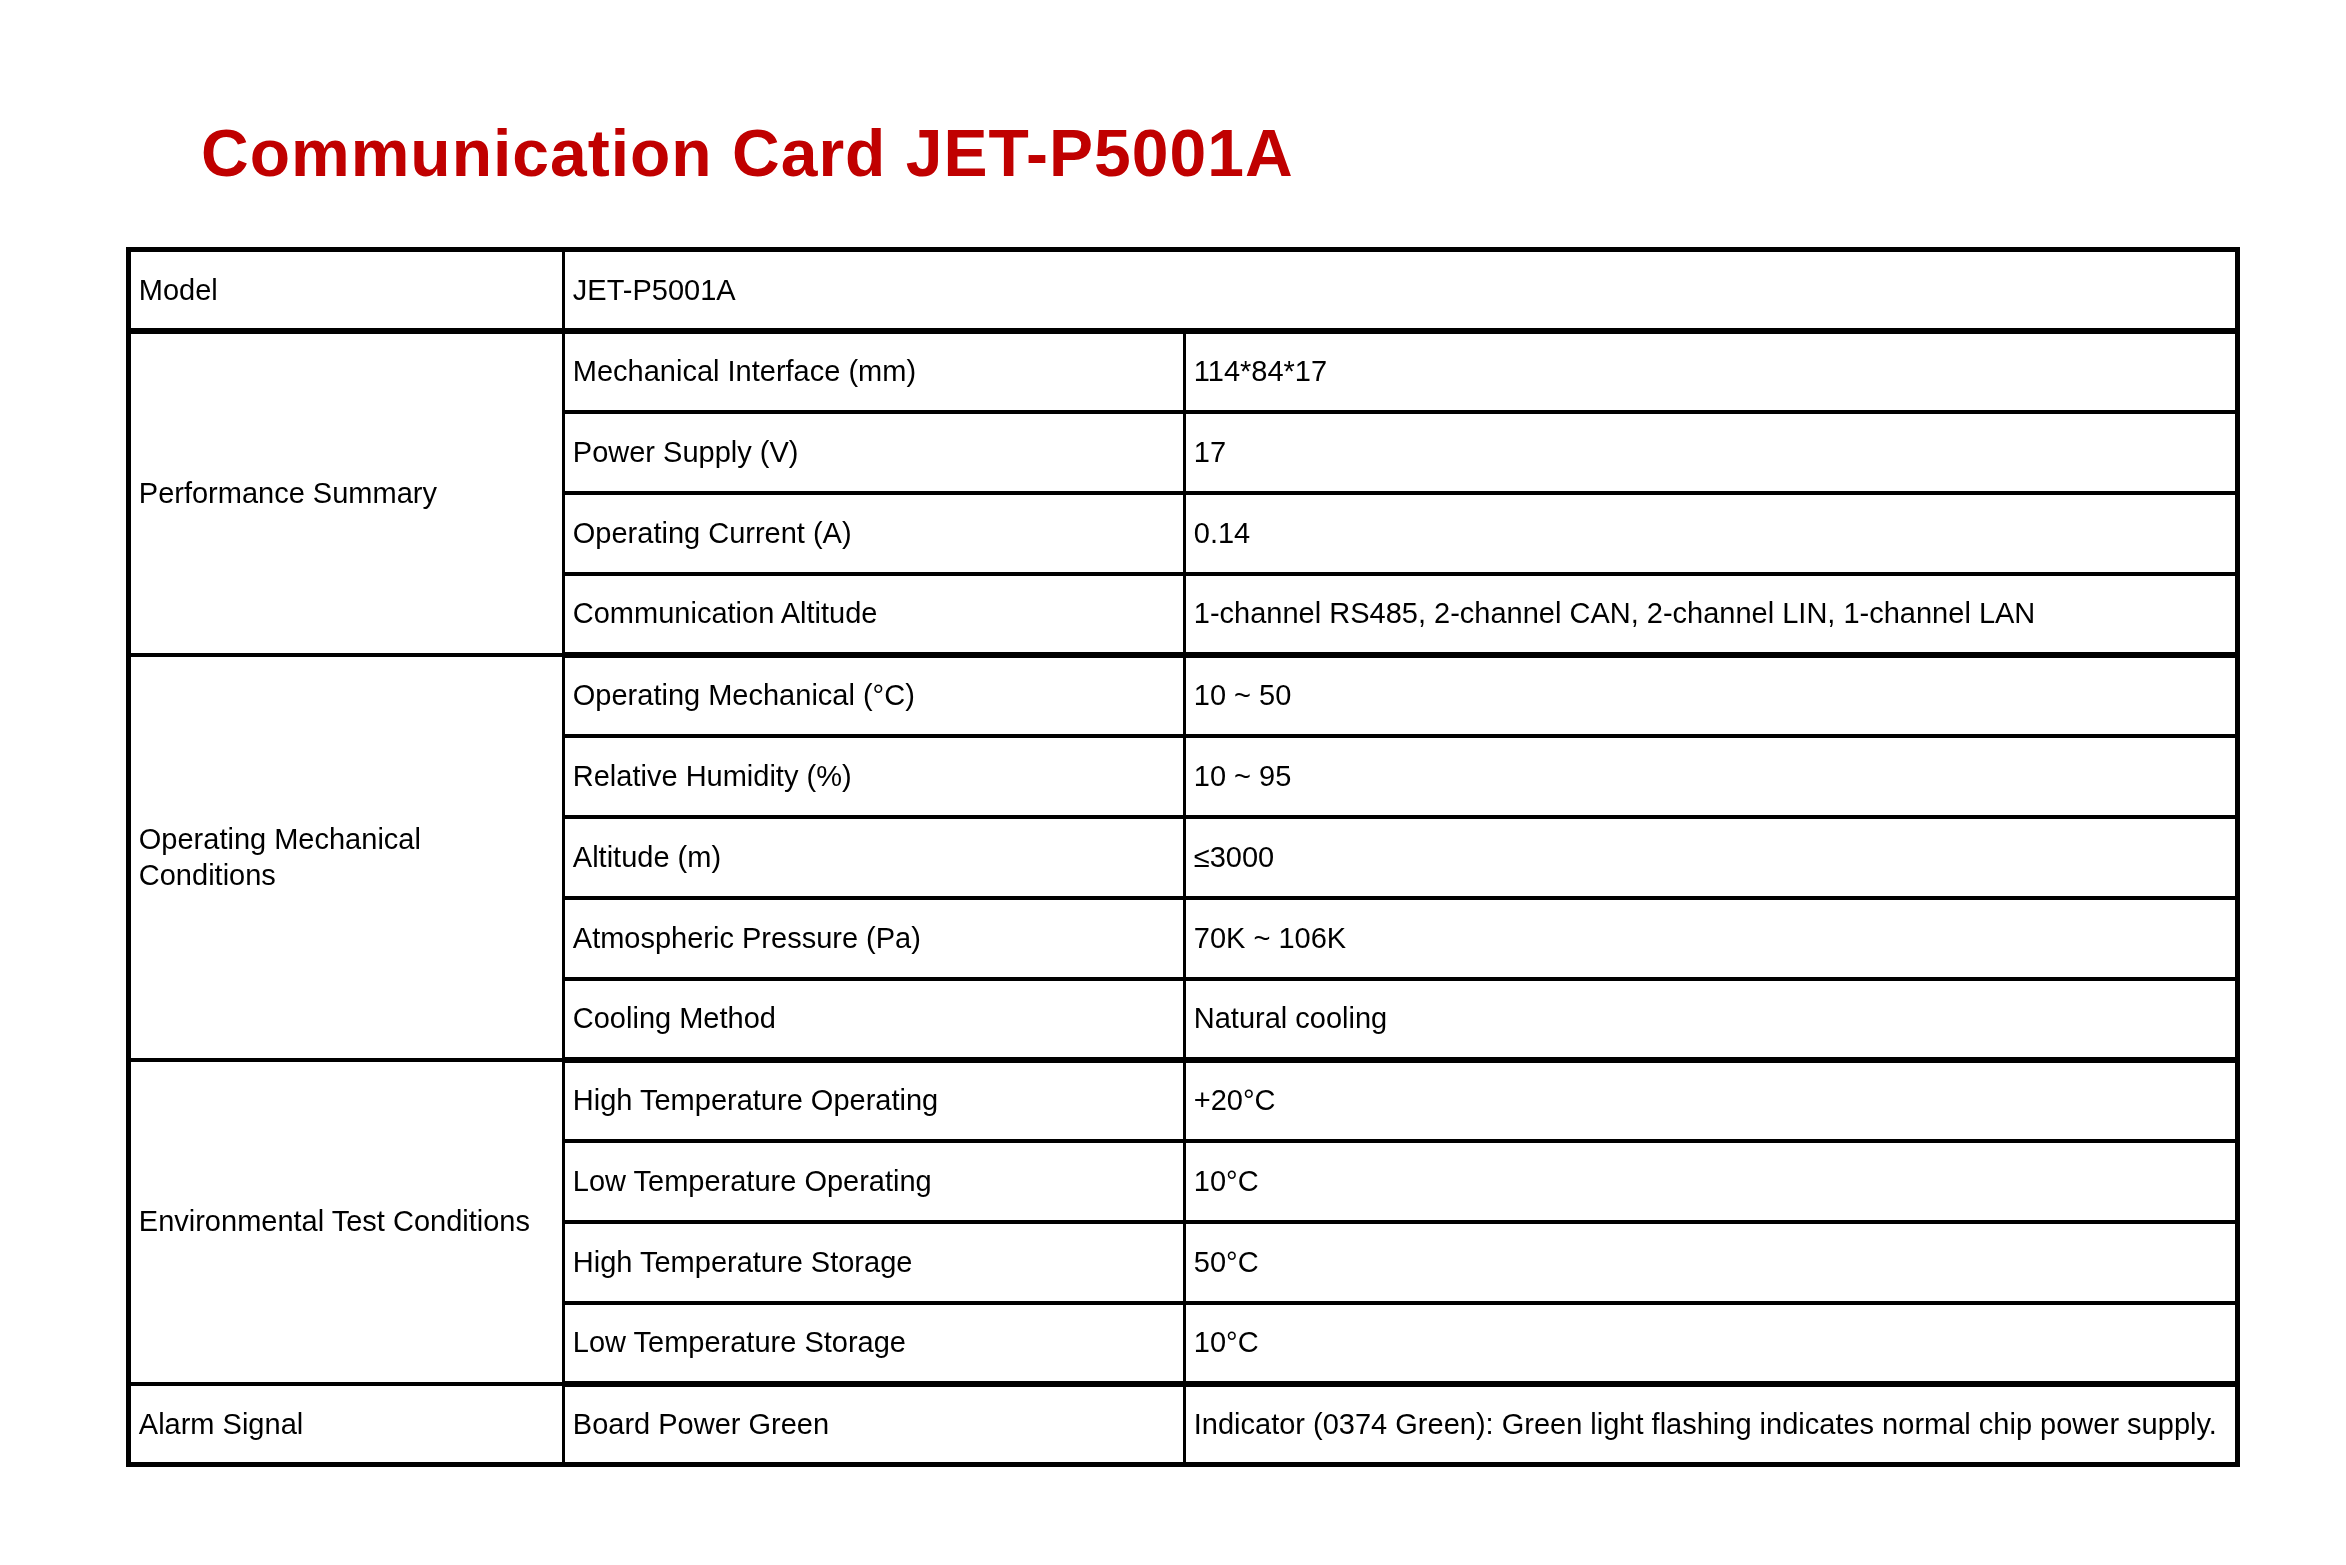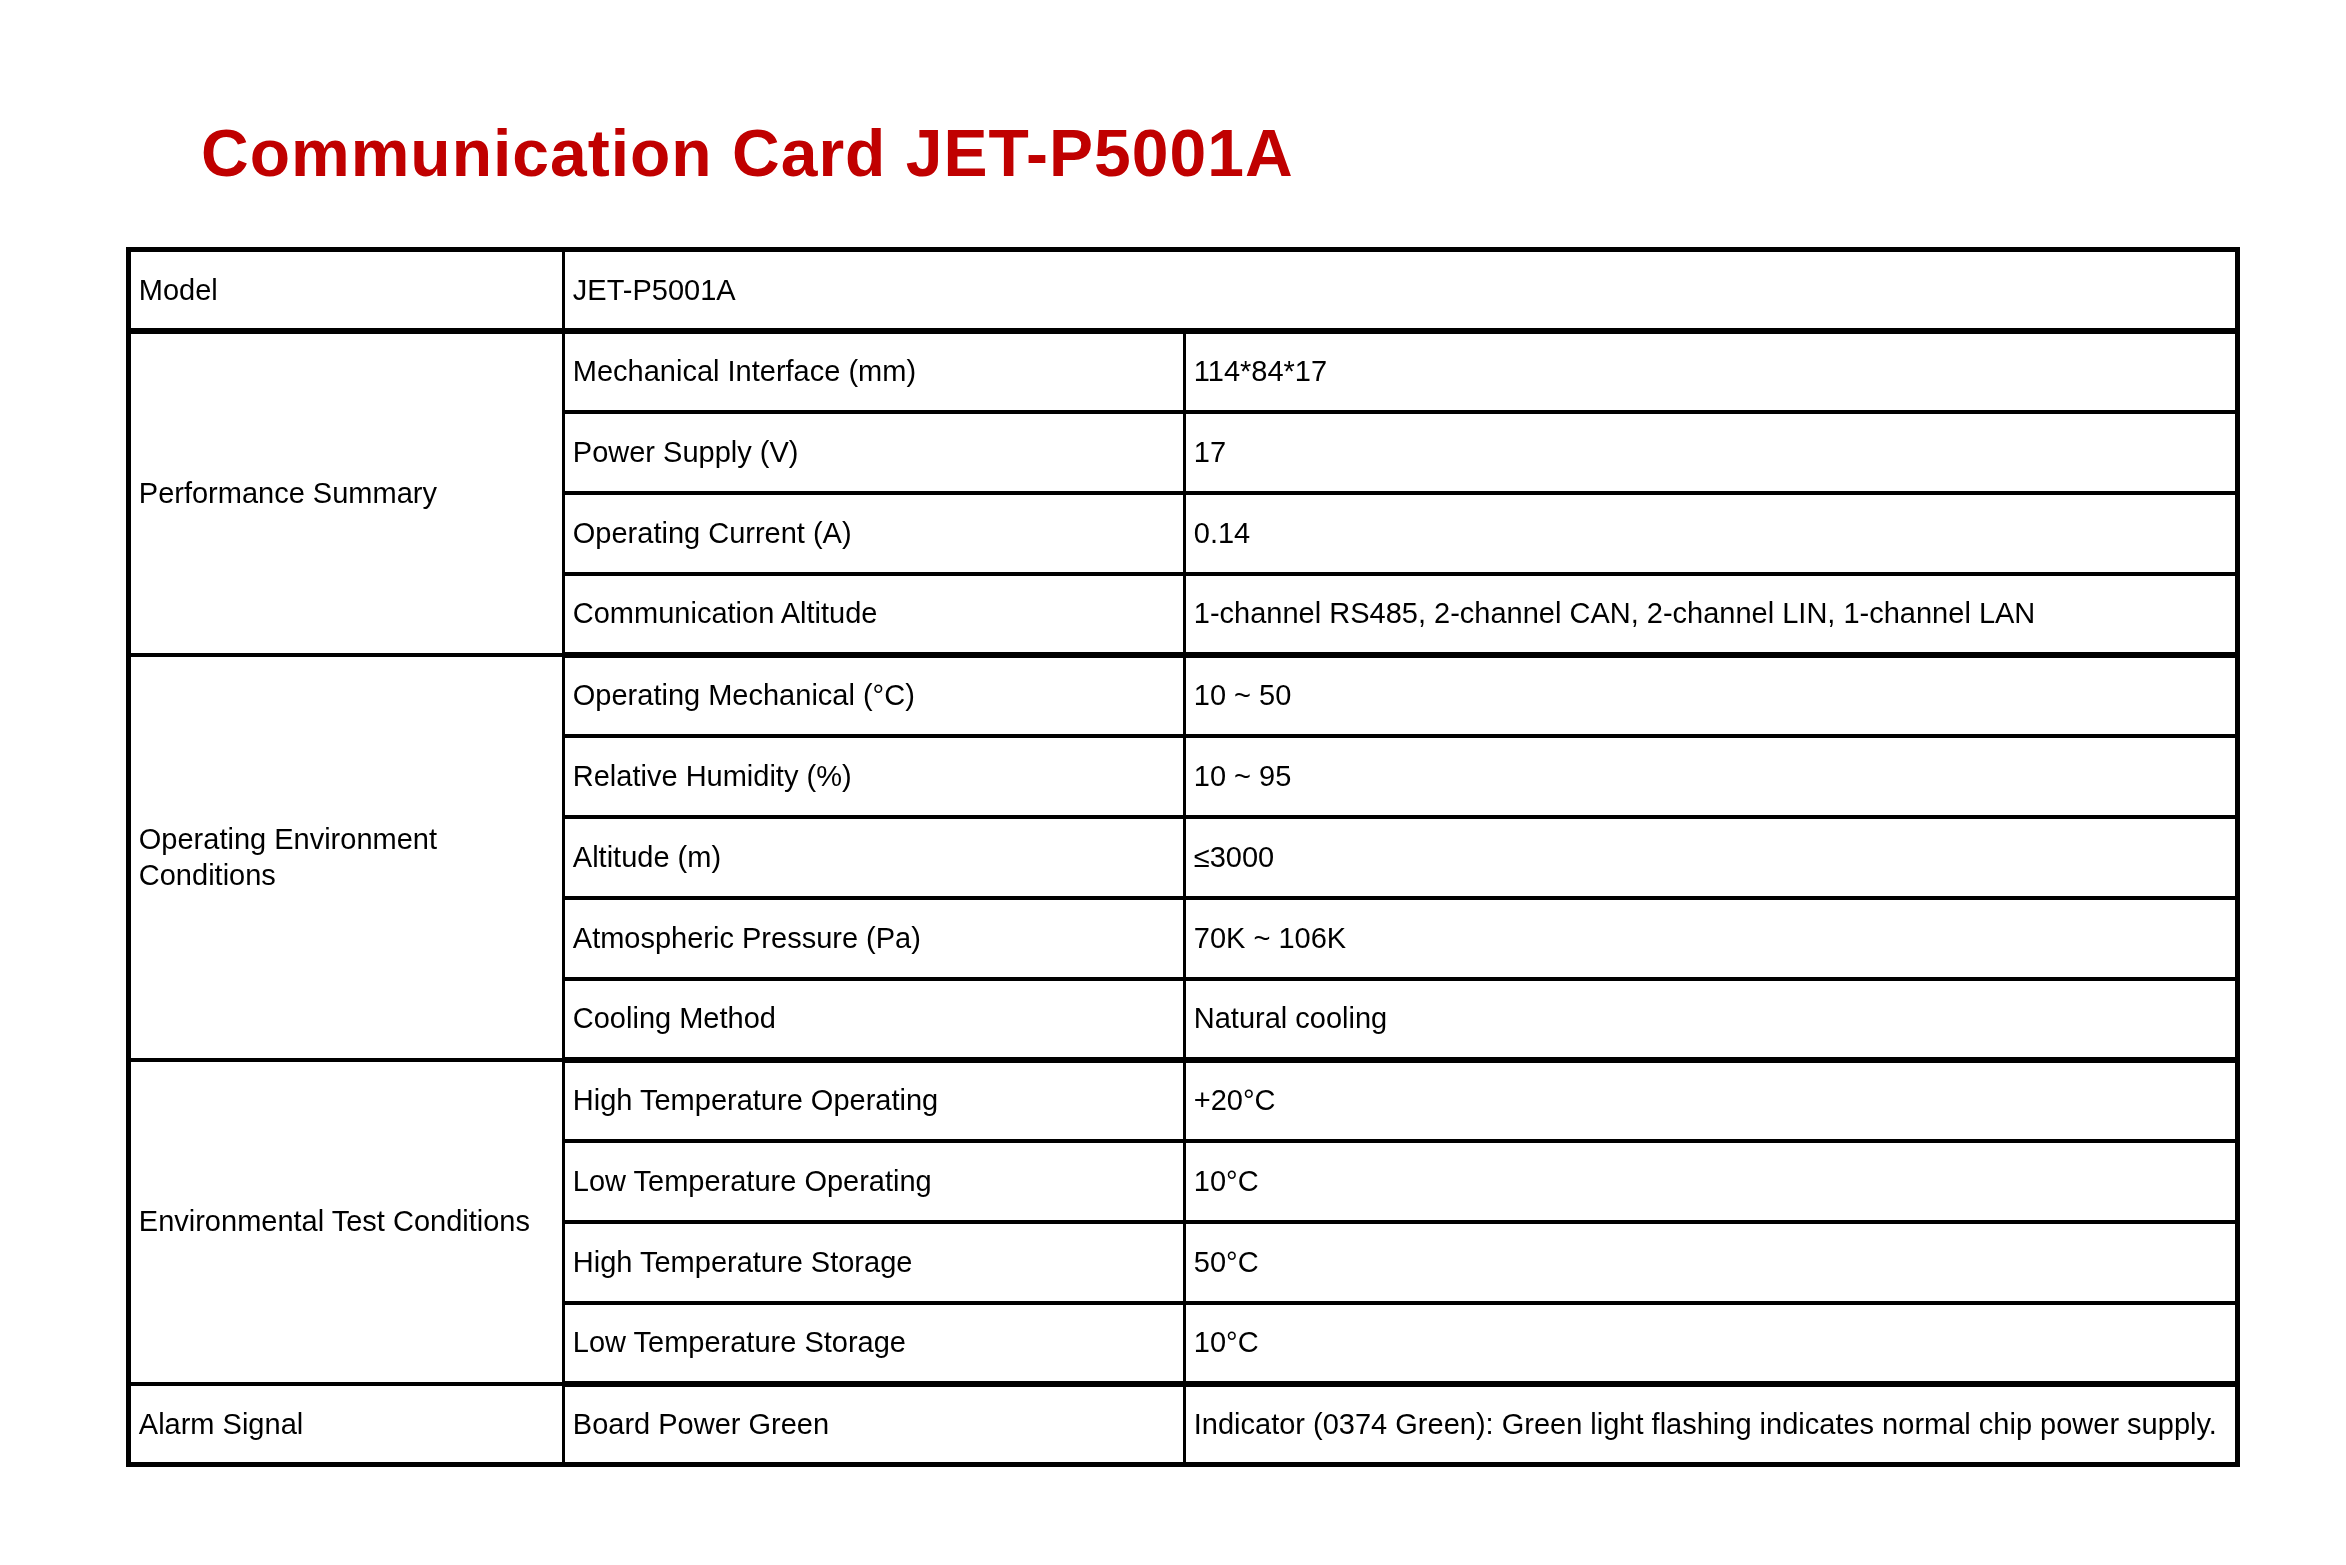--- a/index.html
+++ b/index.html
@@ -88,21 +88,21 @@
     <tr>
       <td>Operating Current (A)</td>
       <td>0.14</td>
     </tr>
     <tr class="sec-end">
       <td>Communication Altitude</td>
       <td>1-channel RS485, 2-channel CAN, 2-channel LIN, 1-channel LAN</td>
     </tr>
 
     <tr>
-      <td rowspan="5">Operating Environment Conditions</td>
+      <td rowspan="5">Operating Mechanical Conditions</td>
       <td>Operating Mechanical (°C)</td>
       <td>10 ~ 50</td>
     </tr>
     <tr>
       <td>Relative Humidity (%)</td>
       <td>10 ~ 95</td>
     </tr>
     <tr>
       <td>Altitude (m)</td>
       <td>≤3000</td>

